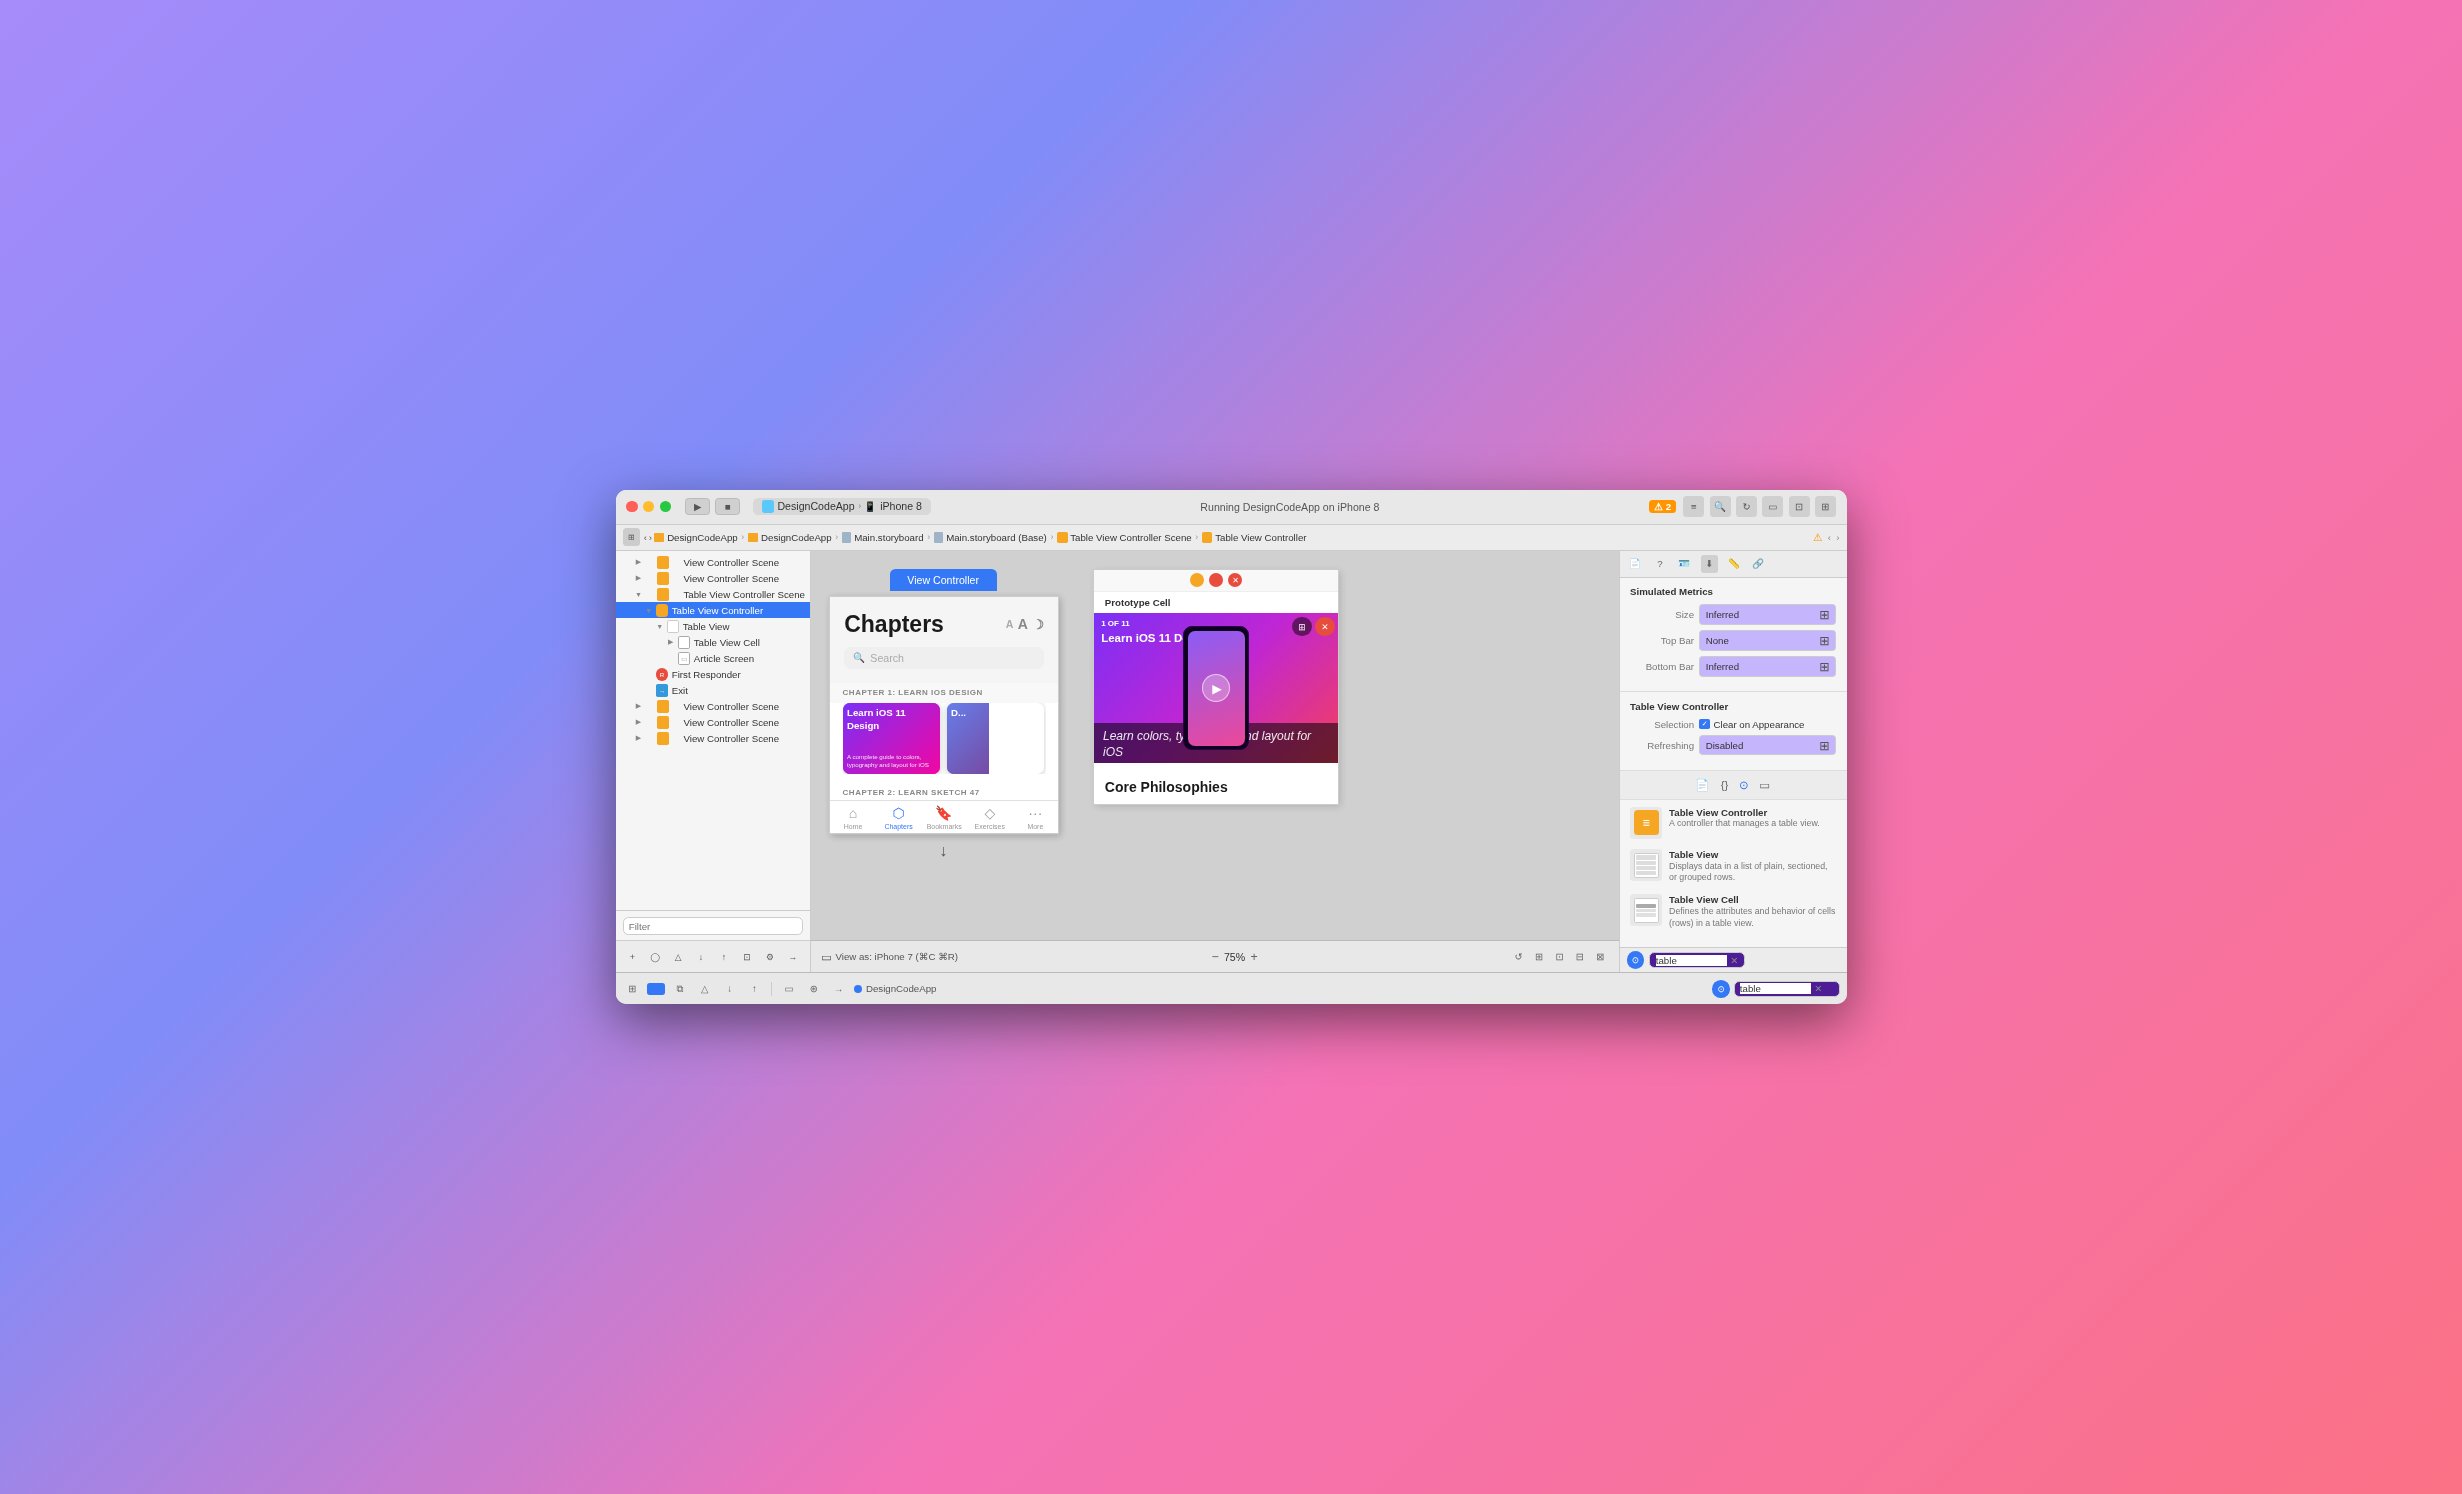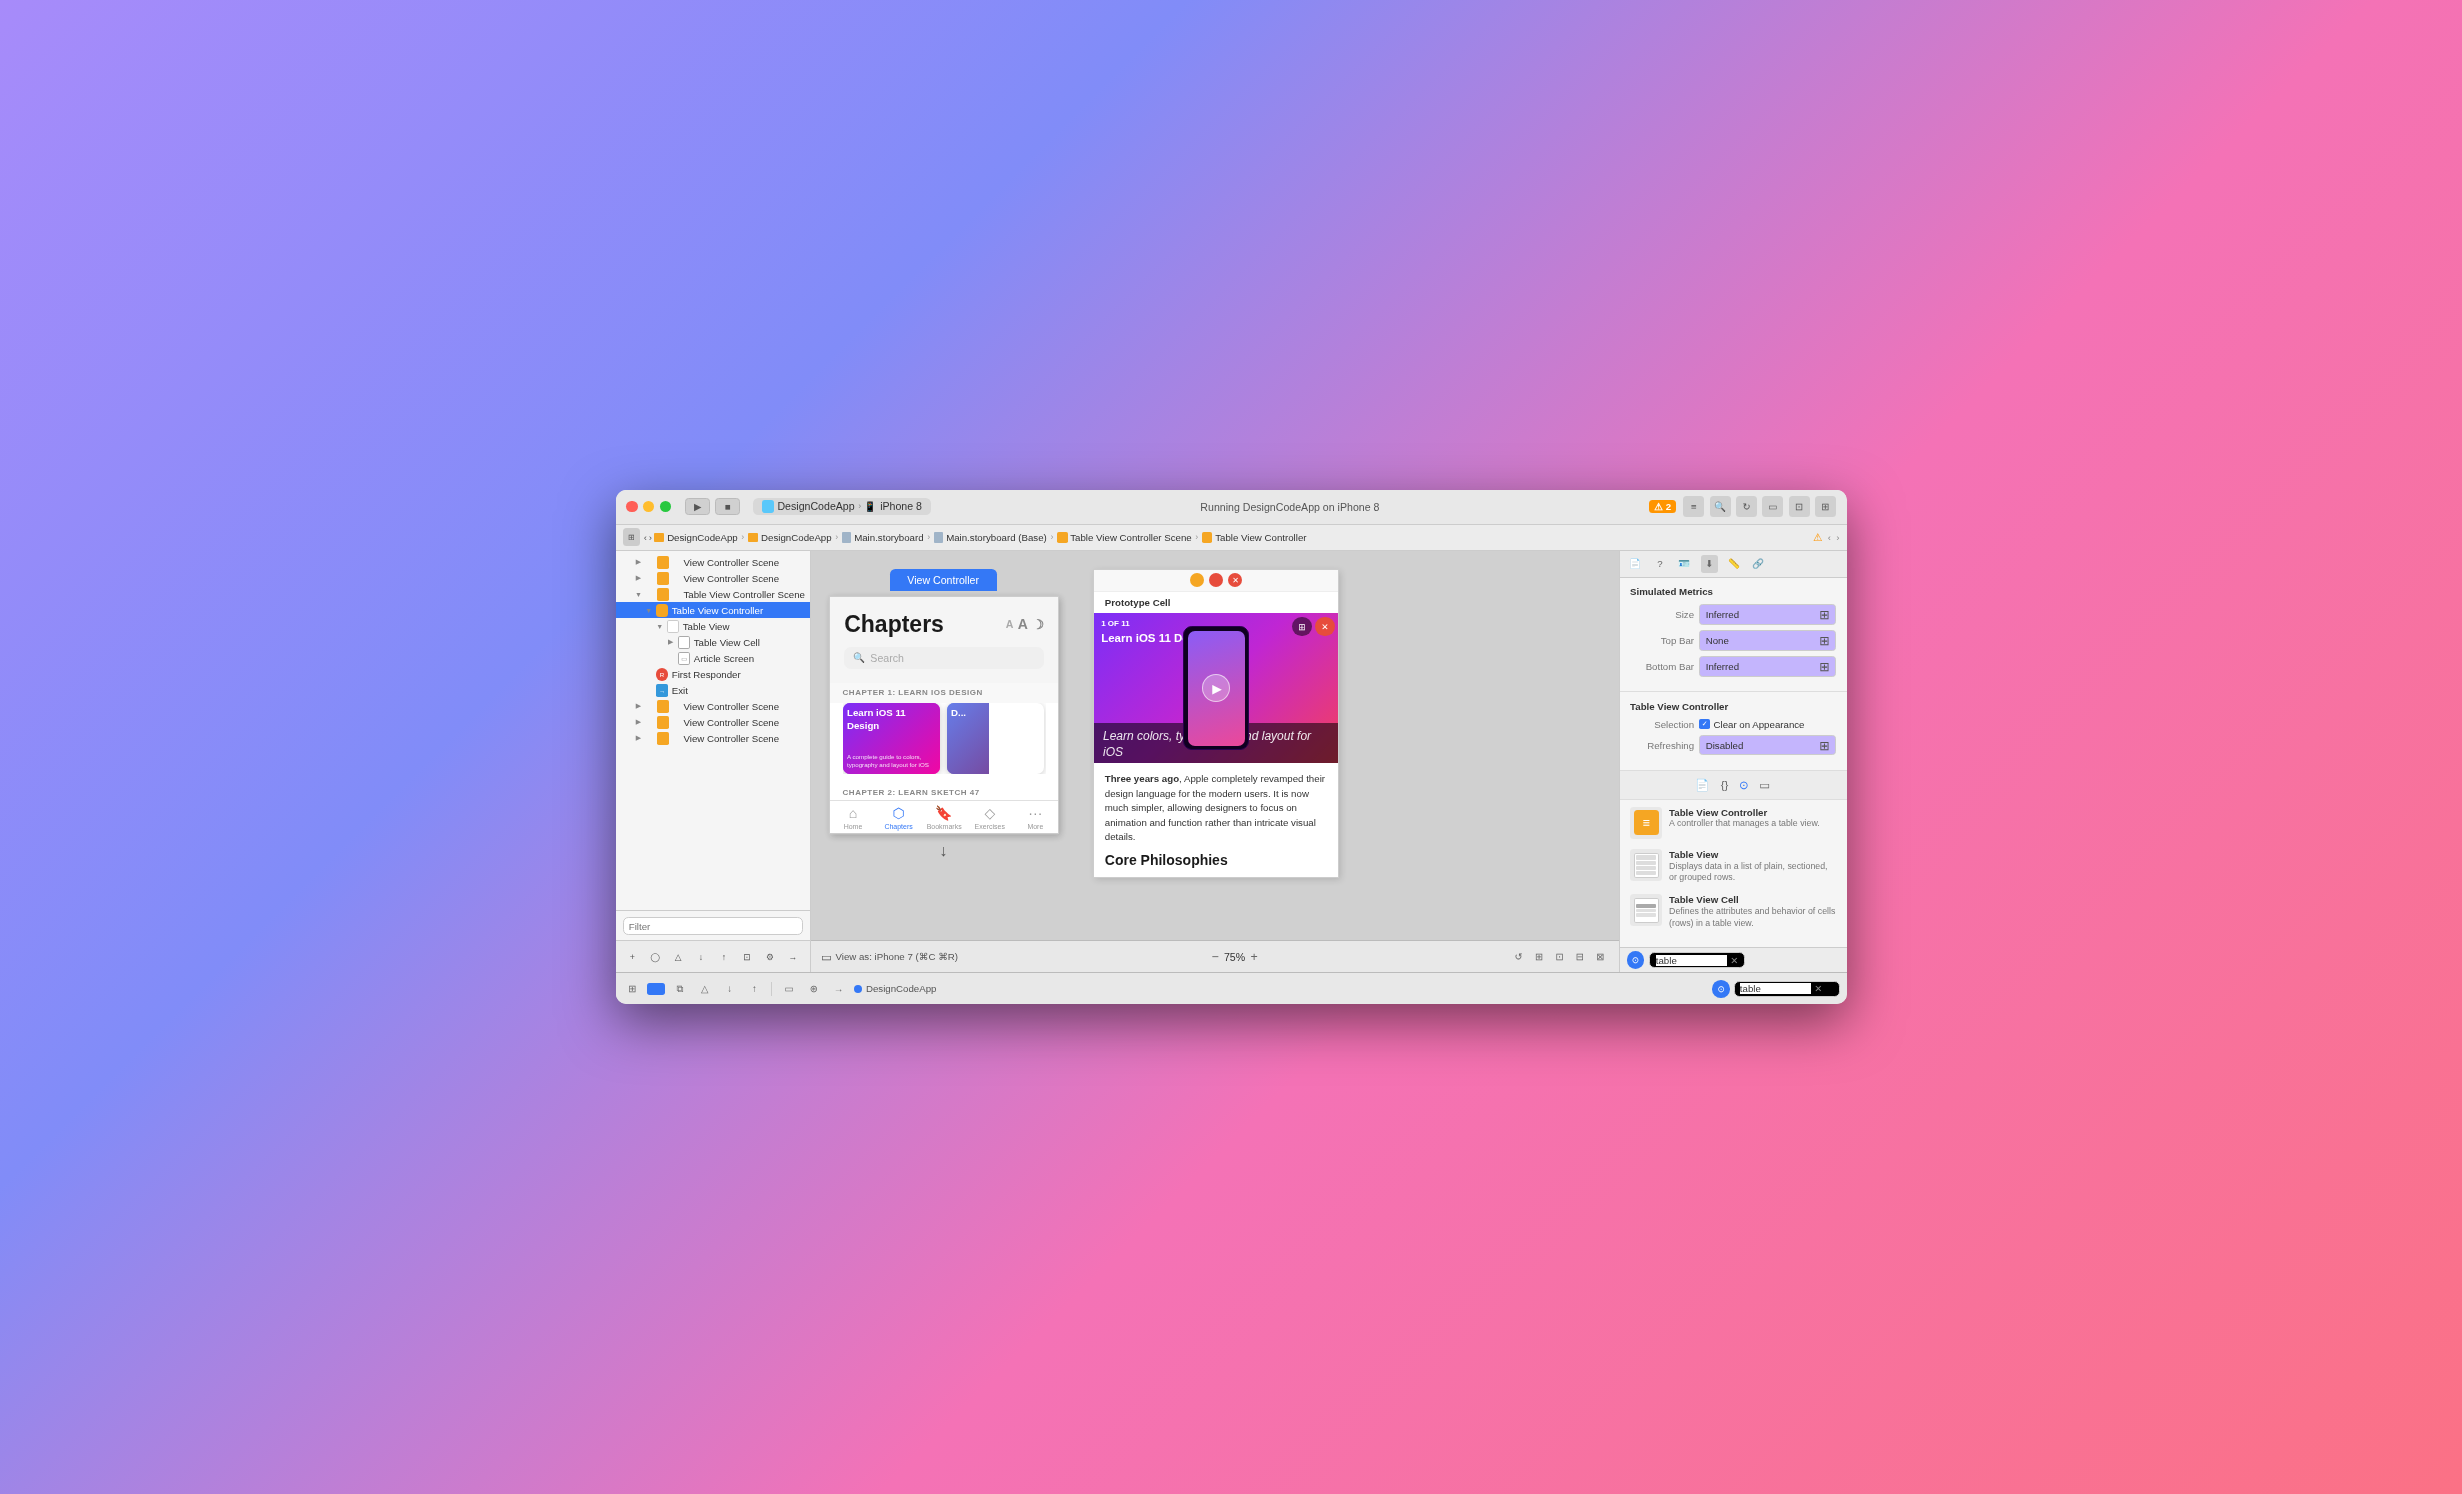--- a/index.html
+++ b/index.html
@@ -287,21 +287,21 @@
     
     .bottom-bar {
       height: 32px; border-top: 0.9px solid #bbb; background: #e8e8e8;
       display:flex;align-items:center;padding:0 7px;gap:5.3px;
     }
     .bb-btn { width:19.5px;height:19.5px;display:flex;align-items:center;justify-content:center;font-size:9.7px;color:#666;cursor:pointer;border-radius:2.7px; }
     .bb-separator { width:0.9px;height:14px;background:#ccc;margin:0 1.8px; }
     .bb-label { font-size:9.7px;color:#555;display:flex;align-items:center;gap:3.5px; }
     .bb-blue-dot { width:8.8px;height:8.8px;background:#3478f6;border-radius:50%; }
     .bb-right { margin-left:auto;display:flex;align-items:center;gap:3.5px; }
-    .search-right { display:flex;align-items:center;border:0.9px solid #ccc;border-radius:5.3px;background:#000000;padding:1.8px 5.3px;gap:3.5px; }
+    .search-right { display:flex;align-items:center;border:0.9px solid #ccc;border-radius:5.3px;background:#4c1d95;padding:1.8px 5.3px;gap:3.5px; }
     .search-right input { border:none;outline:none;font-size:9.7px;color:#333;width:71px; }
     .search-right .clear-btn { color:#888;cursor:pointer;font-size:9.7px; }
 
     
     .vc-scene-box {
       background: white; border: 0.9px solid #ccc;
       width: 230px; box-shadow: 1.8px 1.8px 7px rgba(0,0,0,0.1);
     }
 
     .detail-circle-bar { display:flex;align-items:center;justify-content:center;gap:5.3px;padding:3.5px;background:#f8f8f8;border-bottom:0.9px solid #eee; }
@@ -579,23 +579,20 @@
               <div style="position:absolute;top:3.5px;right:3.5px;display:flex;gap:3.5px;">
                 <div style="width:19.5px;height:19.5px;background:rgba(0,0,0,0.5);border-radius:50%;display:flex;align-items:center;justify-content:center;color:white;font-size:8.8px;">⊞</div>
                 <div style="width:19.5px;height:19.5px;background:#e74c3c;border-radius:50%;display:flex;align-items:center;justify-content:center;color:white;font-size:8.8px;">✕</div>
               </div>
               <div style="position:absolute;bottom:0;left:0;right:0;background:rgba(0,0,0,0.55);padding:4.4px 8.8px;">
                 <span style="color:rgba(255,255,255,0.9);font-size:12px;font-style:italic;">Learn colors, typography and layout for iOS</span>
               </div>
             </div>
 
             <div class="detail-body">
-              <p>
-                <strong>Three years ago</strong>, Apple completely revamped their design language for the modern users. It is now much simpler, allowing designers to focus on animation and function rather than intricate visual details.
-              </p>
               <h3>Core Philosophies</h3>
             </div>
           </div>
         </div>
 
       </div>
 
       <div class="canvas-bottom">
         <div class="canvas-device-label">
           <span style="font-size:11.5px;">▭</span>

